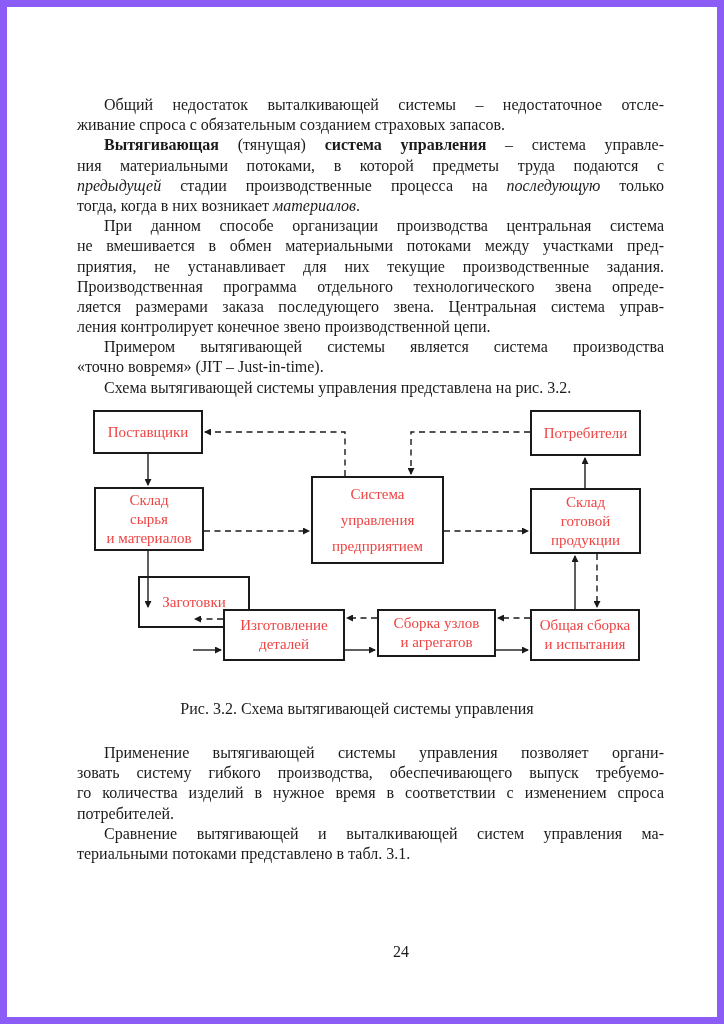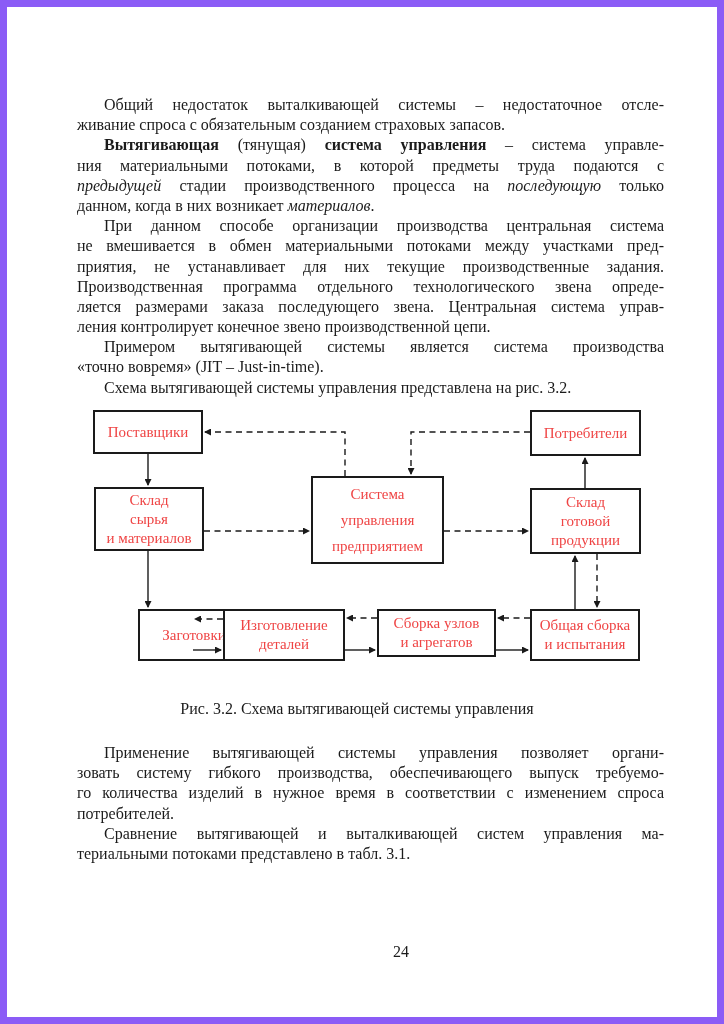--- a/index.html
+++ b/index.html
@@ -38,22 +38,22 @@
 </head>
 <body>
 
 <div class="page">
 
   <div id="top-text" class="textblock">
       <div class="line just indent"><span>Общий недостаток выталкивающей системы – недостаточное отсле-</span></div>
       <div class="line"><span>живание спроса с обязательным созданием страховых запасов.</span></div>
       <div class="line just indent"><span class="bi">Вытягивающая</span><span> (тянущая) </span><span class="bi">система управления</span><span> – система управле-</span></div>
       <div class="line just"><span>ния материальными потоками, в которой предметы труда подаются с</span></div>
-      <div class="line just"><span class="i">предыдущей</span><span> стадии производственного процесса на </span><span class="i">последующую</span><span> только</span></div>
-      <div class="line"><span>данном, когда в них возникает </span><span class="i">материалов</span><span>.</span></div>
+      <div class="line just"><span class="i">предыдущей</span><span> стадии производственные процесса на </span><span class="i">последующую</span><span> только</span></div>
+      <div class="line"><span>тогда, когда в них возникает </span><span class="i">материалов</span><span>.</span></div>
       <div class="line just indent"><span>При данном способе организации производства центральная система</span></div>
       <div class="line just"><span>не вмешивается в обмен материальными потоками между участками пред-</span></div>
       <div class="line just"><span>приятия, не устанавливает для них текущие производственные задания.</span></div>
       <div class="line just"><span>Производственная программа отдельного технологического звена опреде-</span></div>
       <div class="line just"><span>ляется размерами заказа последующего звена. Центральная система управ-</span></div>
       <div class="line"><span>ления контролирует конечное звено производственной цепи.</span></div>
       <div class="line just indent"><span>Примером вытягивающей системы является система производства</span></div>
       <div class="line"><span>«точно вовремя» (JIT – Just-in-time).</span></div>
       <div class="line indent"><span>Схема вытягивающей системы управления представлена на рис. 3.2.</span></div>
     </div>
@@ -73,21 +73,21 @@
       <div class="dbox" style="left: 304px; top: 469px; width: 133px; height: 88px; line-height: 26px;">
         <div class="lbl">Система
 управления
 предприятием</div>
       </div>
       <div class="dbox" style="left: 523px; top: 481px; width: 111px; height: 66px;">
         <div class="lbl">Склад
 готовой
 продукции</div>
       </div>
-      <div class="dbox" style="left: 86px; top: 602px; width: 112px; height: 52px; margin-left: 45px;">
+      <div class="dbox" style="left: 86px; top: 569px; width: 112px; height: 52px; margin-left: 45px;">
         <div class="lbl">Заготовки</div>
       </div>
       <div class="dbox" style="left: 216px; top: 602px; width: 122px; height: 52px;">
         <div class="lbl">Изготовление
 деталей</div>
       </div>
       <div class="dbox" style="left: 370px; top: 602px; width: 119px; height: 48px;">
         <div class="lbl">Сборка узлов
 и агрегатов</div>
       </div>

